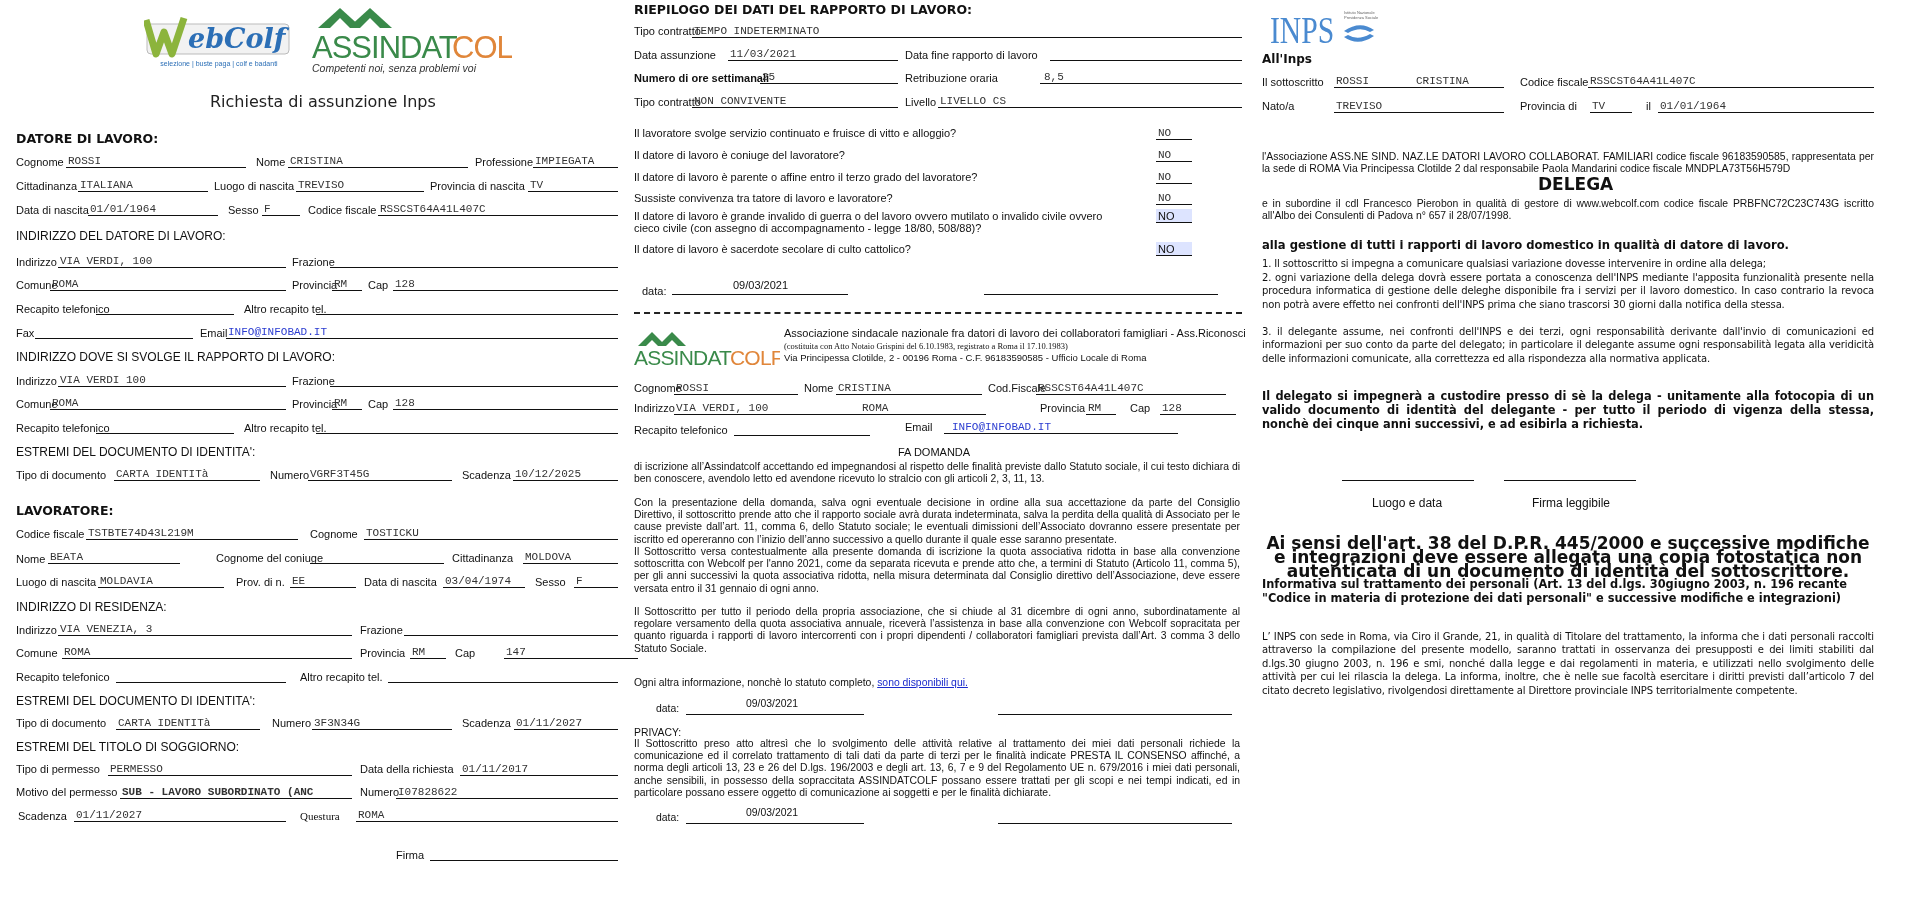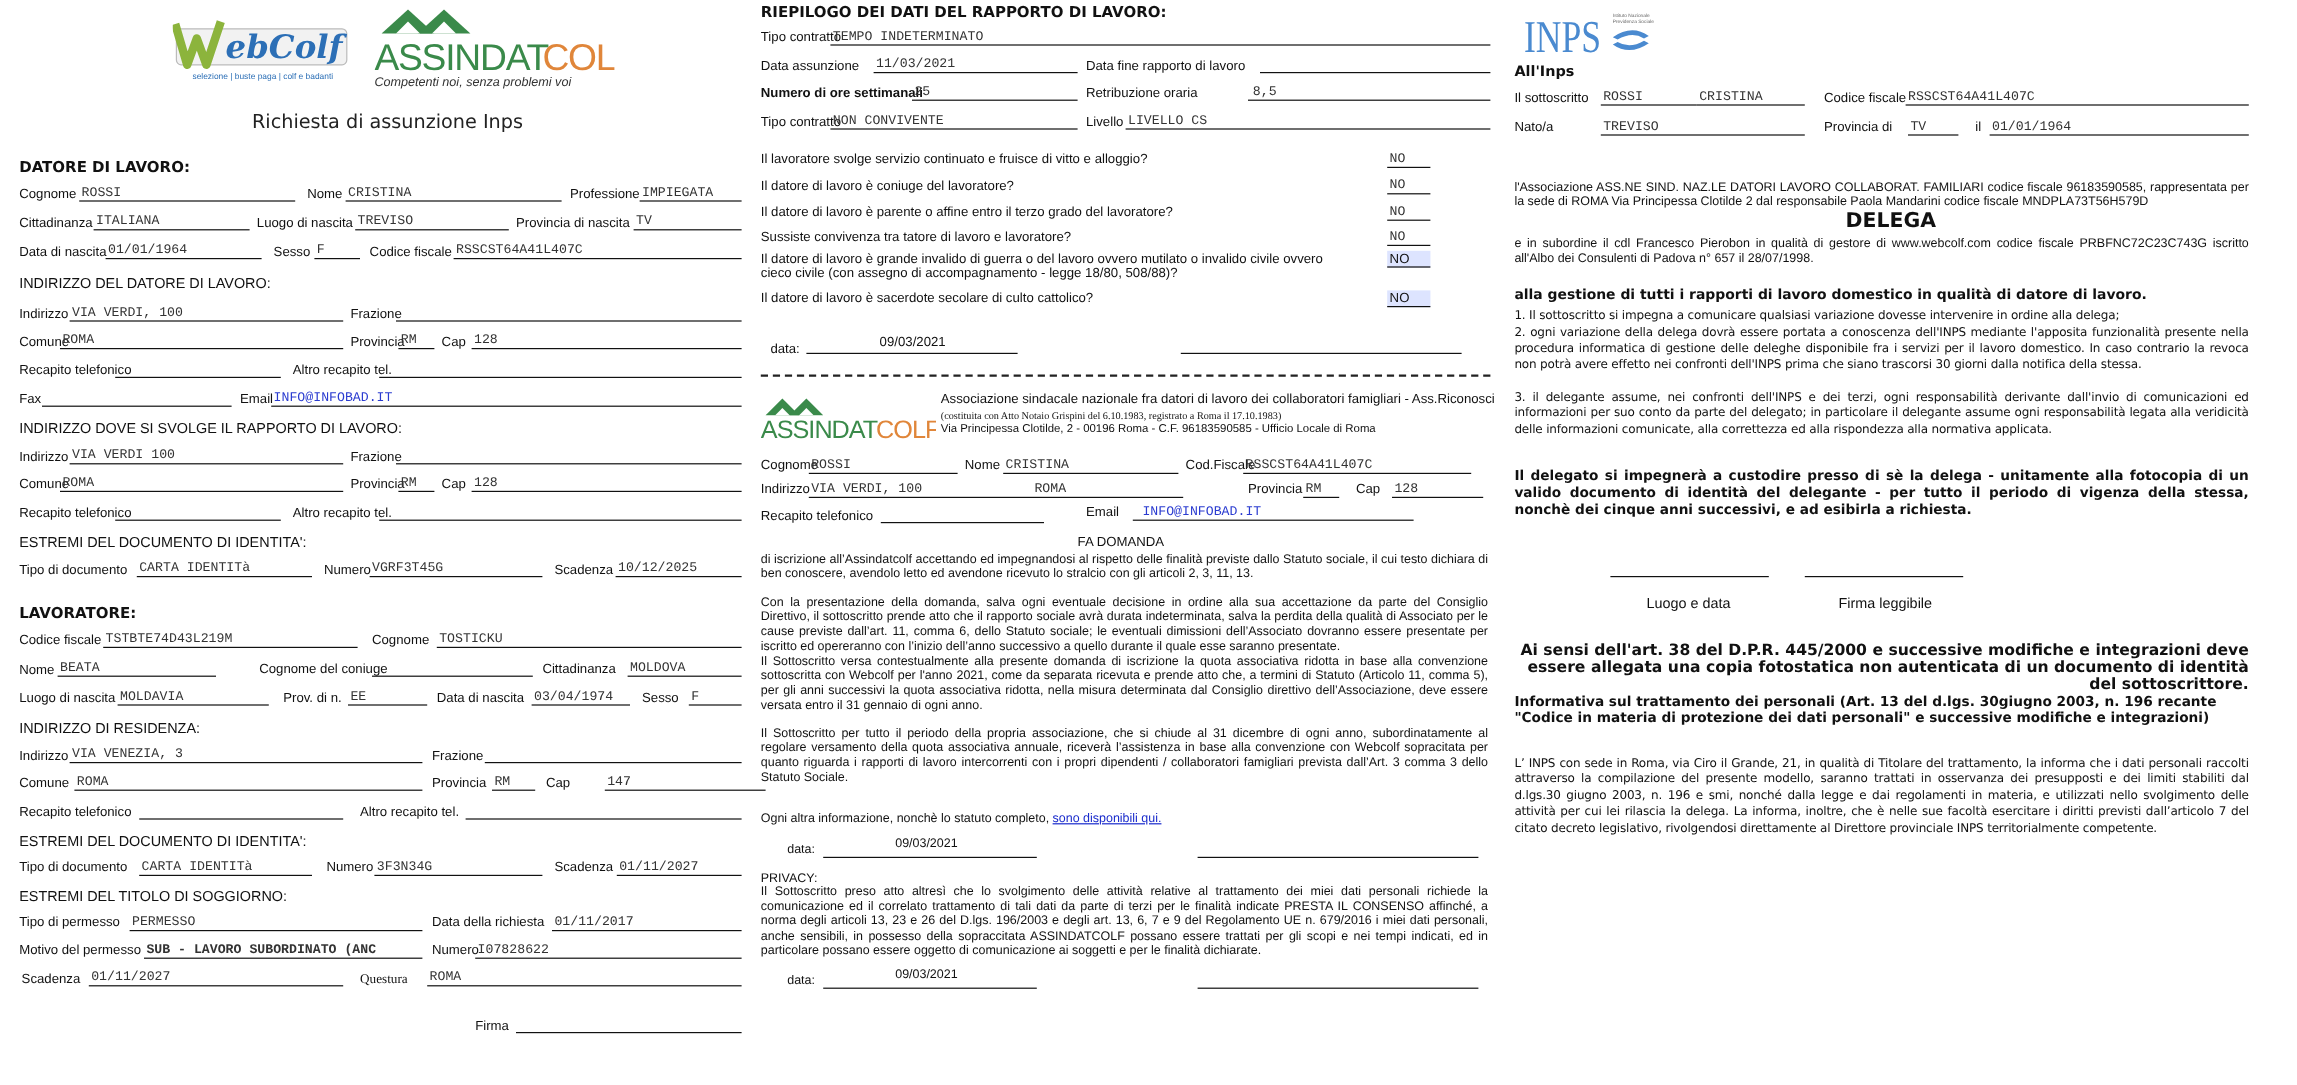--- a/index.html
+++ b/index.html
@@ -289,16 +289,16 @@
   <div class="para3" style="left:1262px;top:257px;width:612px;">1. Il sottoscritto si impegna a comunicare qualsiasi variazione dovesse intervenire in ordine alla delega;</div>
   <div class="para3" style="left:1262px;top:271px;width:612px;">2. ogni variazione della delega dovrà essere portata a conoscenza dell'INPS mediante l'apposita funzionalità presente nella procedura informatica di gestione delle deleghe disponibile fra i servizi per il lavoro domestico. In caso contrario la revoca non potrà avere effetto nei confronti dell'INPS prima che siano trascorsi 30 giorni dalla notifica della stessa.</div>
   <div class="para3" style="left:1262px;top:325px;width:612px;">3. il delegante assume, nei confronti dell'INPS e dei terzi, ogni responsabilità derivante dall'invio di comunicazioni ed informazioni per suo conto da parte del delegato; in particolare il delegante assume ogni responsabilità legata alla veridicità delle informazioni comunicate, alla correttezza ed alla rispondezza alla normativa applicata.</div>
   <div class="bold3" style="left:1262px;top:389px;width:612px;font-size:11.4px;">Il delegato si impegnerà a custodire presso di sè la delega - unitamente alla fotocopia di un valido documento di identità del delegante - per tutto il periodo di vigenza della stessa, nonchè dei cinque anni successivi, e ad esibirla a richiesta.</div>
 
   <div class="sigline" style="left:1342px;top:479px;width:132px;"></div>
   <div class="sigline" style="left:1504px;top:479px;width:132px;"></div>
   <div class="lbl" style="left:1372px;top:496px;font-size:12px;">Luogo e data</div>
   <div class="lbl" style="left:1532px;top:496px;font-size:12px;">Firma leggibile</div>
 
-  <div class="bold3" style="left:1262px;top:536px;width:612px;font-size:13px;text-align:right;">Ai sensi dell'art. 38 del D.P.R. 445/2000 e successive modifiche e integrazioni deve essere allegata una copia fotostatica non autenticata di un documento di identità del sottoscrittore.</div>
+  <div class="bold3" style="left:1262px;top:536px;width:612px;font-size:17px;text-align:center;">Ai sensi dell'art. 38 del D.P.R. 445/2000 e successive modifiche e integrazioni deve essere allegata una copia fotostatica non autenticata di un documento di identità del sottoscrittore.</div>
   <div class="bold3" style="left:1262px;top:577px;width:612px;font-size:11.4px;text-align:left;">Informativa sul trattamento dei personali (Art. 13 del d.lgs. 30giugno 2003, n. 196 recante "Codice in materia di protezione dei dati personali" e successive modifiche e integrazioni)</div>
   <div class="para3" style="left:1262px;top:630px;width:612px;">L’ INPS con sede in Roma, via Ciro il Grande, 21, in qualità di Titolare del trattamento, la informa che i dati personali raccolti attraverso la compilazione del presente modello, saranno trattati in osservanza dei presupposti e dei limiti stabiliti dal d.lgs.30 giugno 2003, n. 196 e smi, nonché dalla legge e dai regolamenti in materia, e utilizzati nello svolgimento delle attività per cui lei rilascia la delega. La informa, inoltre, che è nelle sue facoltà esercitare i diritti previsti dall’articolo 7 del citato decreto legislativo, rivolgendosi direttamente al Direttore provinciale INPS territorialmente competente.</div>
 </div>
 
 </body></html>

